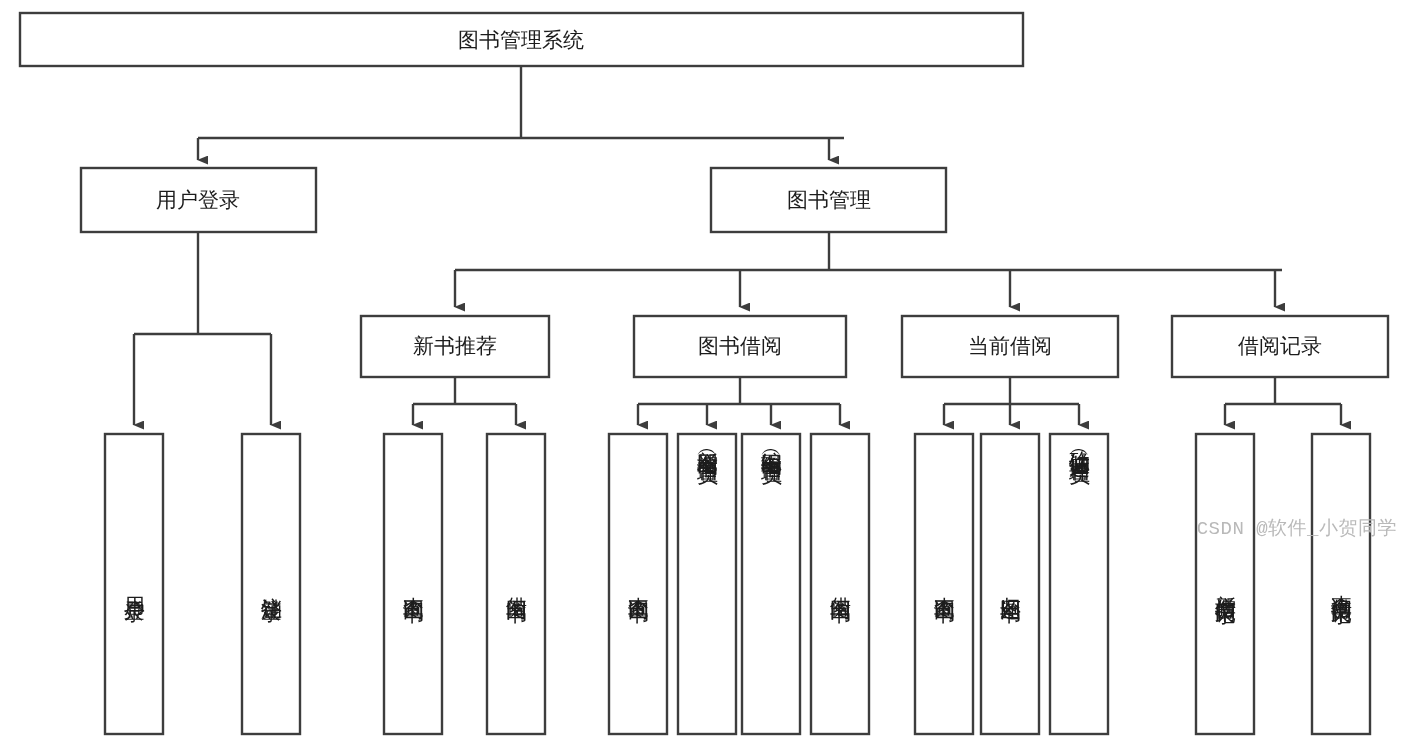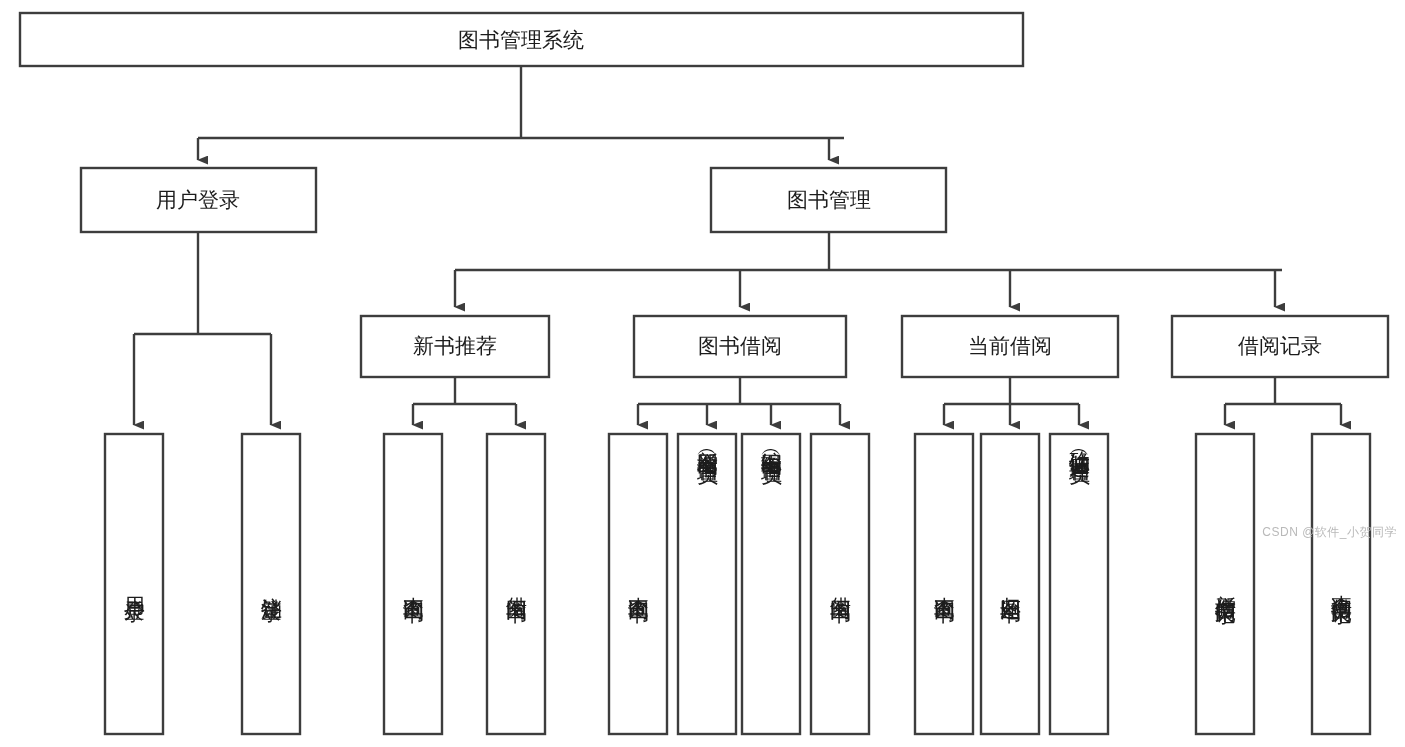--- a/index.html
+++ b/index.html
@@ -59,22 +59,22 @@
     font-size: 21px;
     line-height: 1.18;
     letter-spacing: 2px;
     color: #1c1c1c;
     white-space: nowrap;
   }
   .watermark {
     position: absolute;
     right: 8px;
     bottom: 6px;
-    font-family: Liberation Sans, sans-serif;
-    font-size: 12px;
+    font-family: Liberation Mono, monospace;
+    font-size: 19px;
     color: #b9b9b9;
     letter-spacing: 0.5px;
     white-space: nowrap;
   }
 </style>
 </head>
 <body>
 
 <div id="diagram-root">
 

